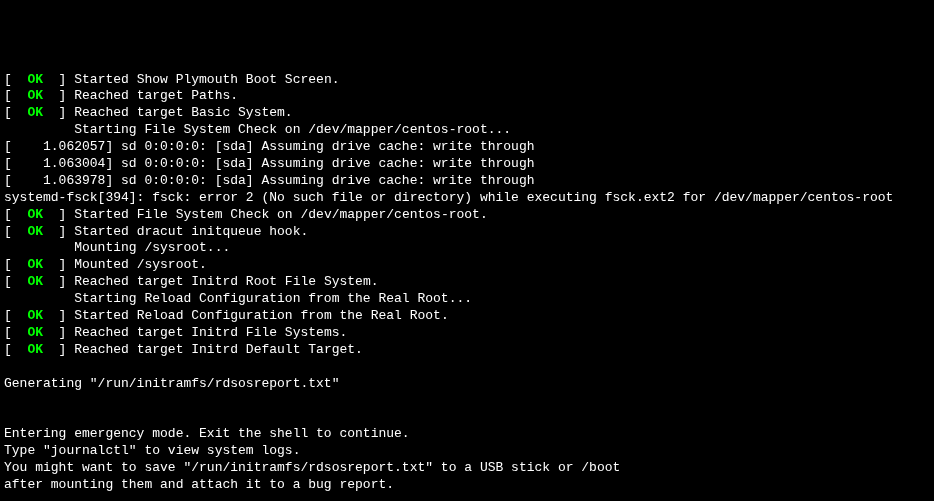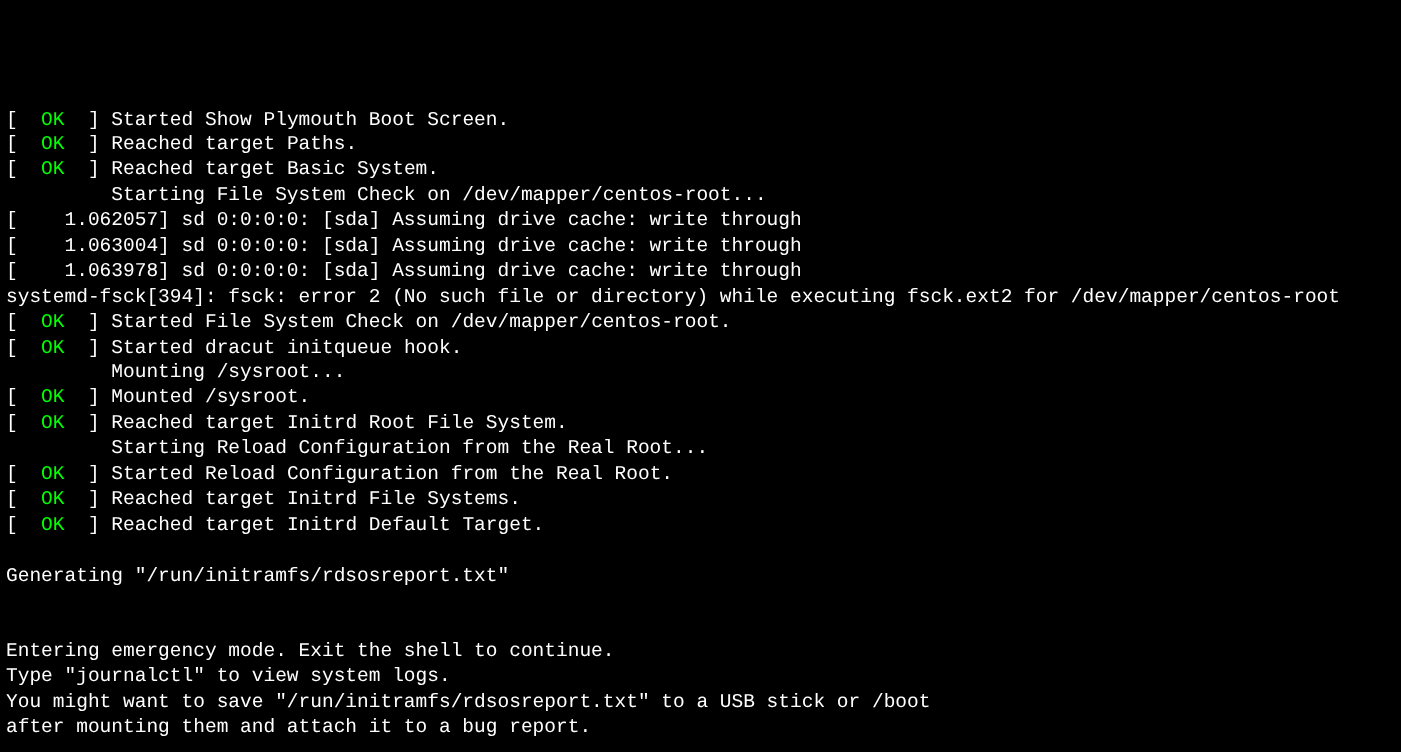--- a/index.html
+++ b/index.html
@@ -17,21 +17,21 @@
       width: 934px;
       height: 501px;
       overflow: hidden;
       white-space: pre;
     }
     .line {
       display: block;
     }
     .ok {
       color: #00ff00;
-      font-weight: normal;
+      font-weight: bold;
       text-align: right;
     }
   </style>
 </head>
 <body>
 
 
 
 <div id="terminal"><div class="line"><span>[  <span class="ok">OK</span>  ] </span><span>Started Show Plymouth Boot Screen.</span></div><div class="line"><span>[  <span class="ok">OK</span>  ] </span><span>Reached target Paths.</span></div><div class="line"><span>[  <span class="ok">OK</span>  ] </span><span>Reached target Basic System.</span></div><div class="line"><span>         Starting File System Check on /dev/mapper/centos-root...</span></div><div class="line"><span>[    1.062057] sd 0:0:0:0: [sda] Assuming drive cache: write through</span></div><div class="line"><span>[    1.063004] sd 0:0:0:0: [sda] Assuming drive cache: write through</span></div><div class="line"><span>[    1.063978] sd 0:0:0:0: [sda] Assuming drive cache: write through</span></div><div class="line"><span>systemd-fsck[394]: fsck: error 2 (No such file or directory) while executing fsck.ext2 for /dev/mapper/centos-root</span></div><div class="line"><span>[  <span class="ok">OK</span>  ] </span><span>Started File System Check on /dev/mapper/centos-root.</span></div><div class="line"><span>[  <span class="ok">OK</span>  ] </span><span>Started dracut initqueue hook.</span></div><div class="line"><span>         Mounting /sysroot...</span></div><div class="line"><span>[  <span class="ok">OK</span>  ] </span><span>Mounted /sysroot.</span></div><div class="line"><span>[  <span class="ok">OK</span>  ] </span><span>Reached target Initrd Root File System.</span></div><div class="line"><span>         Starting Reload Configuration from the Real Root...</span></div><div class="line"><span>[  <span class="ok">OK</span>  ] </span><span>Started Reload Configuration from the Real Root.</span></div><div class="line"><span>[  <span class="ok">OK</span>  ] </span><span>Reached target Initrd File Systems.</span></div><div class="line"><span>[  <span class="ok">OK</span>  ] </span><span>Reached target Initrd Default Target.</span></div><div class="line"><span>&nbsp;</span></div><div class="line"><span>Generating "/run/initramfs/rdsosreport.txt"</span></div><div class="line"><span>&nbsp;</span></div><div class="line"><span>&nbsp;</span></div><div class="line"><span>Entering emergency mode. Exit the shell to continue.</span></div><div class="line"><span>Type "journalctl" to view system logs.</span></div><div class="line"><span>You might want to save "/run/initramfs/rdsosreport.txt" to a USB stick or /boot</span></div><div class="line"><span>after mounting them and attach it to a bug report.</span></div><div class="line"><span>&nbsp;</span></div></div>
 

